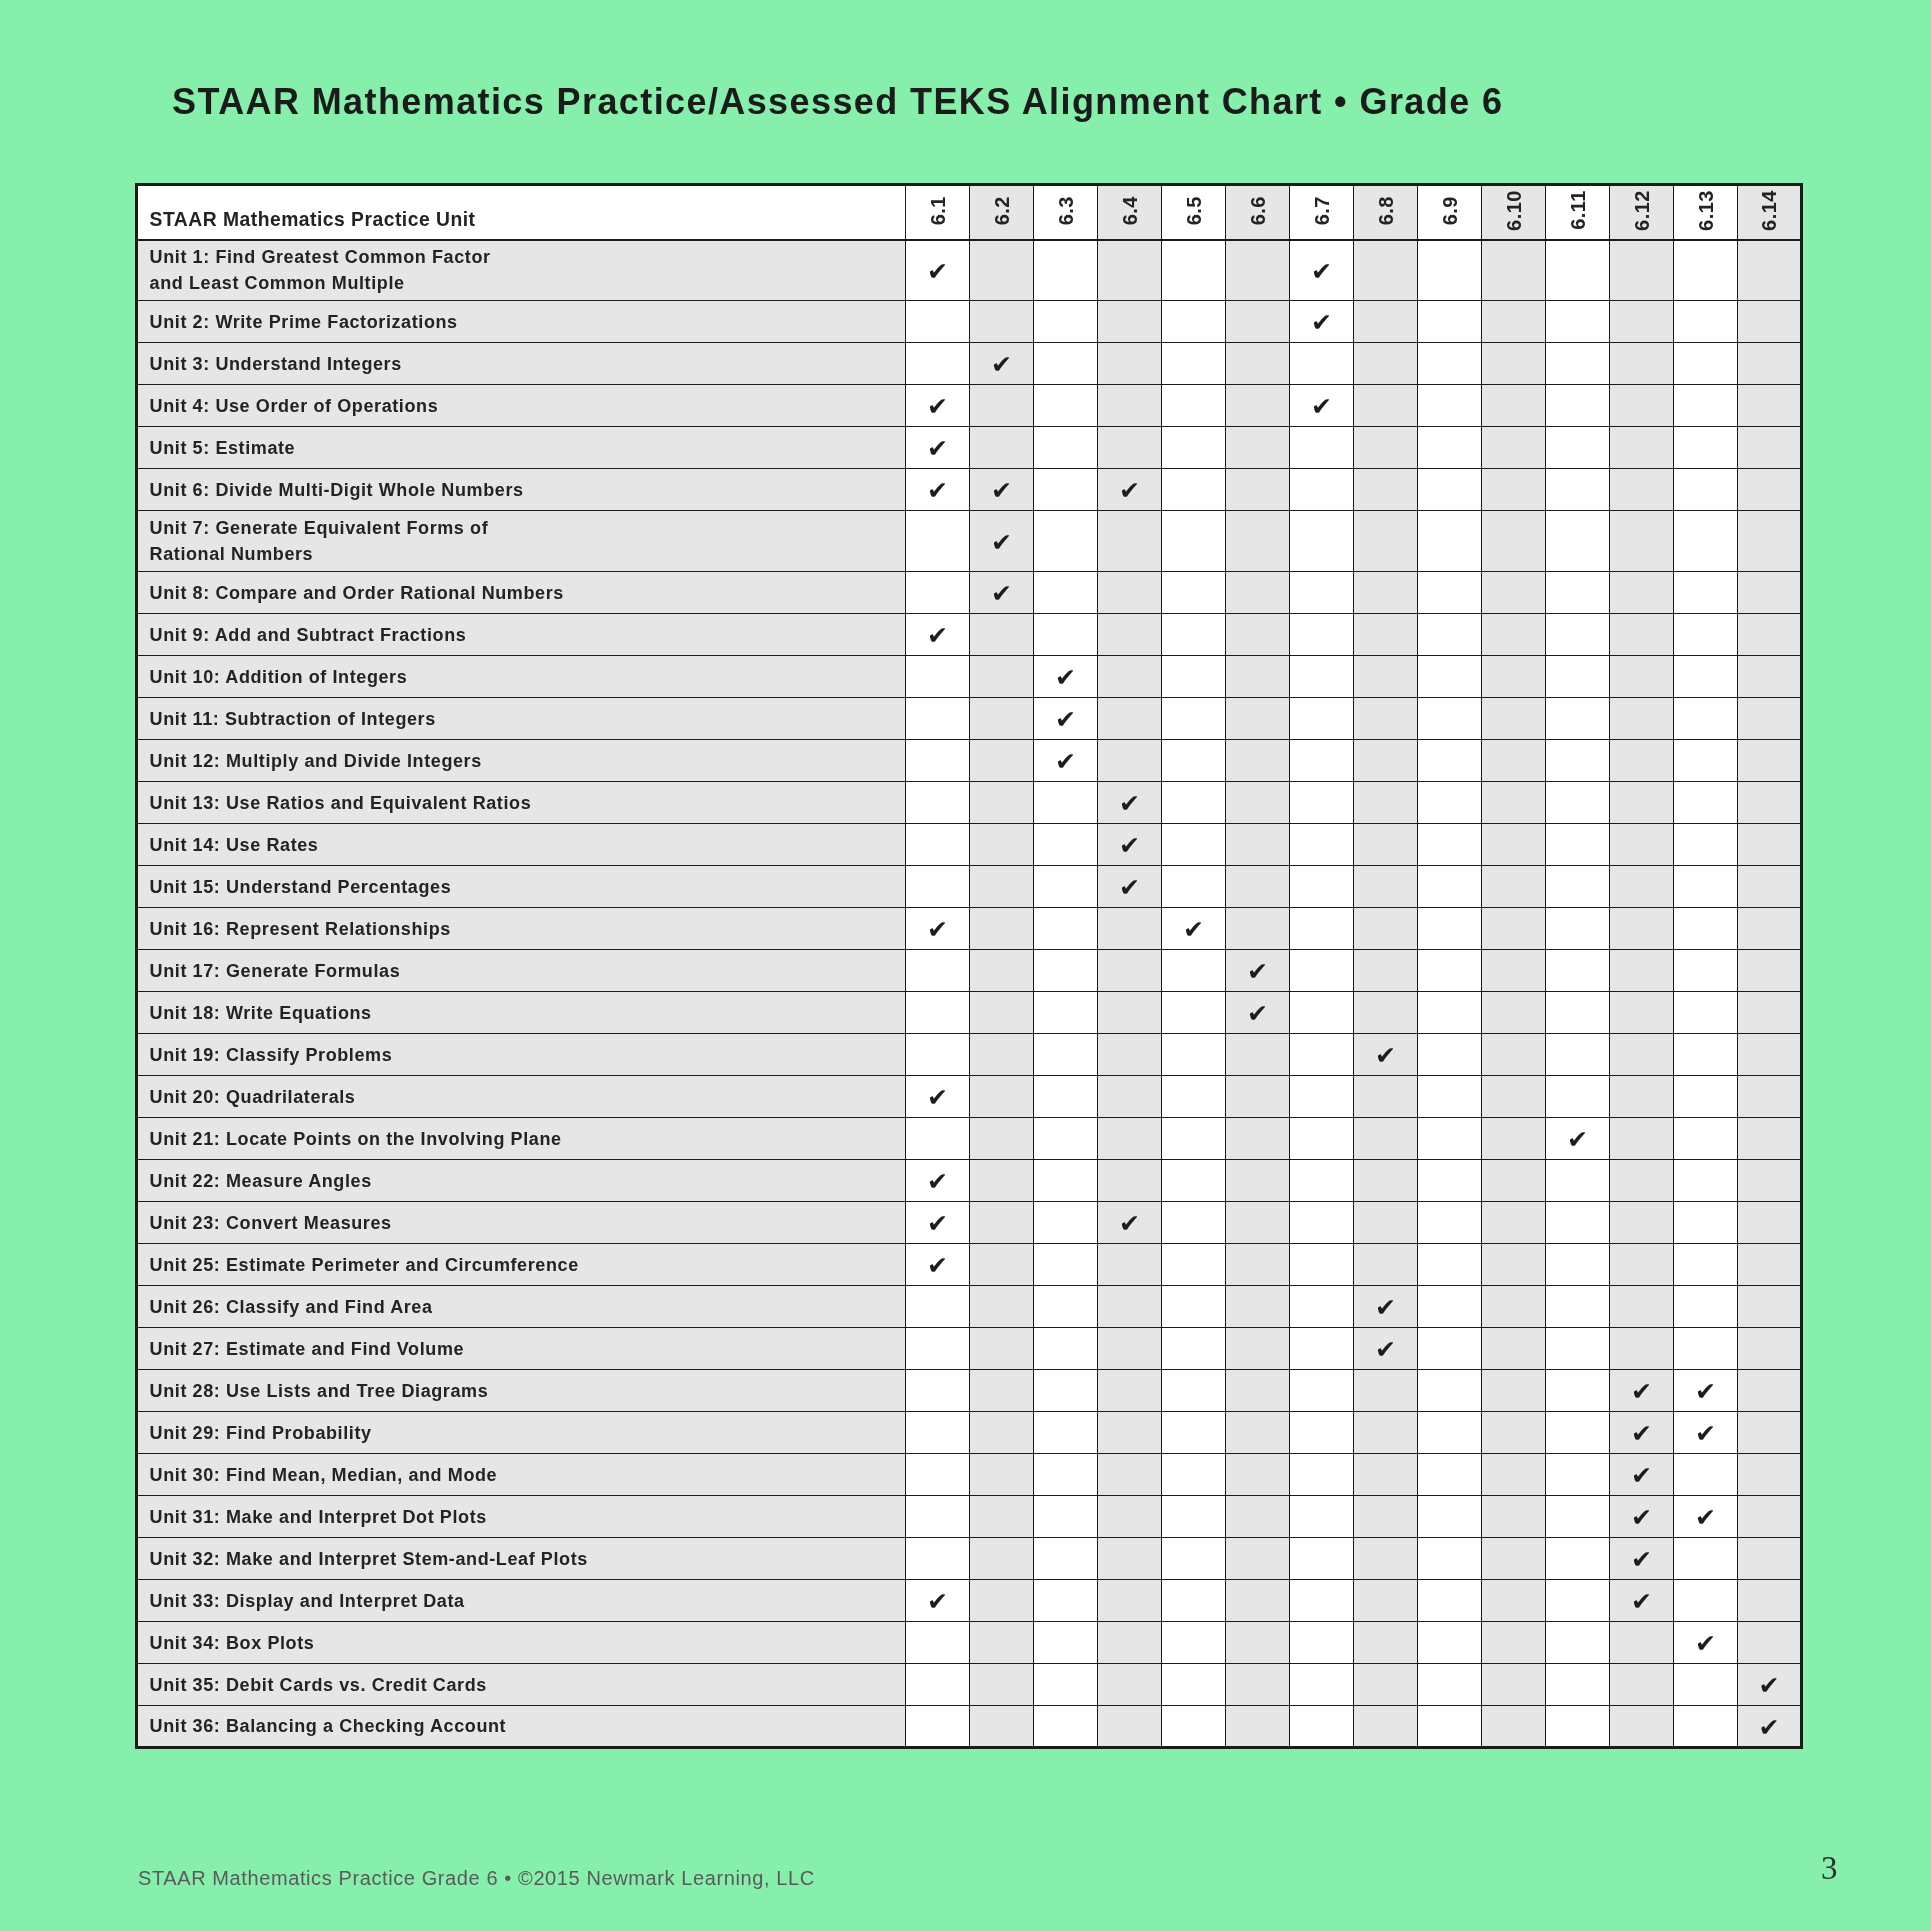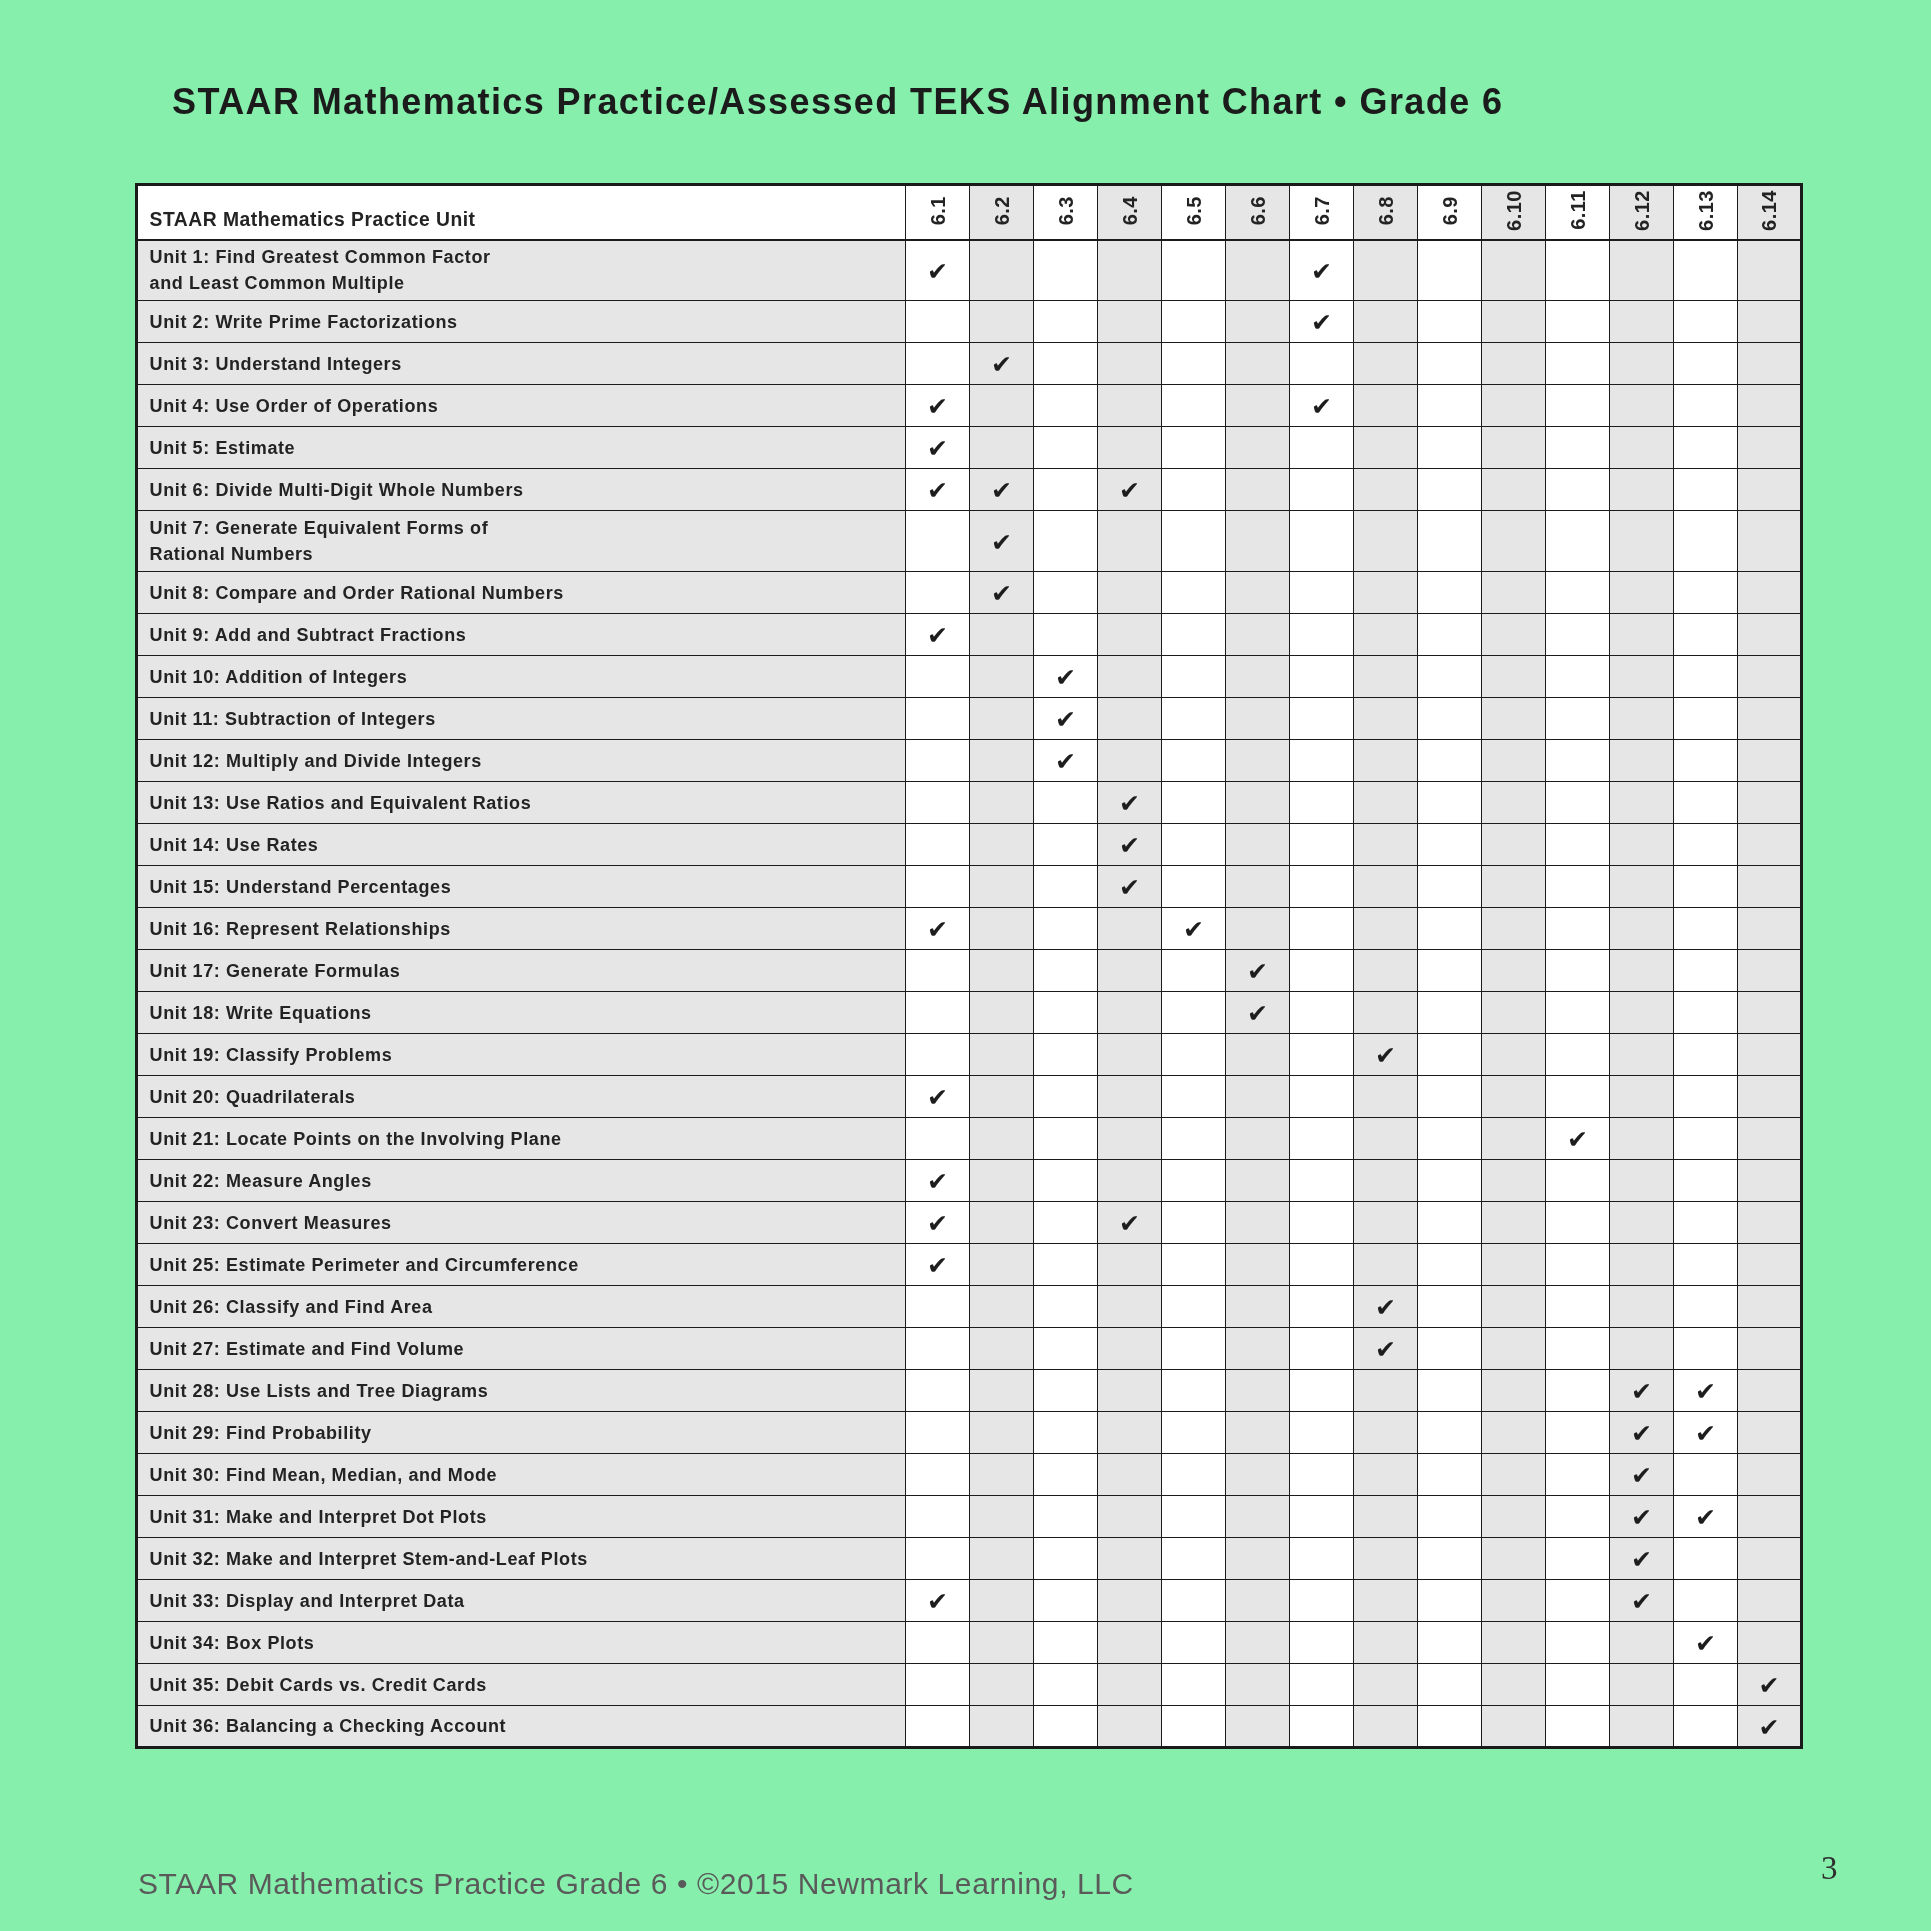--- a/index.html
+++ b/index.html
@@ -53,21 +53,21 @@
   td.cell{background:#fff;text-align:center;vertical-align:middle;}
   td.cell.shaded{background:var(--shade);}
   .check{
     font-family:"DejaVu Sans",sans-serif;
     font-size:25px;font-weight:bold;color:var(--check);
     line-height:1;display:inline-block;transform:translateY(1px);
   }
 
   .footer-credit{
     position:absolute;left:138px;top:1867px;
-    font-size:30px;color:#5a5a5a;letter-spacing:0.6px;
+    font-size:20px;color:#5a5a5a;letter-spacing:0.6px;
   }
   .page-number{
     position:absolute;left:1821px;top:1850px;
     font-family:"Liberation Serif",serif;
     font-size:33px;color:#2e2e2e;
   }
 </style>
 </head>
 <body>
 

